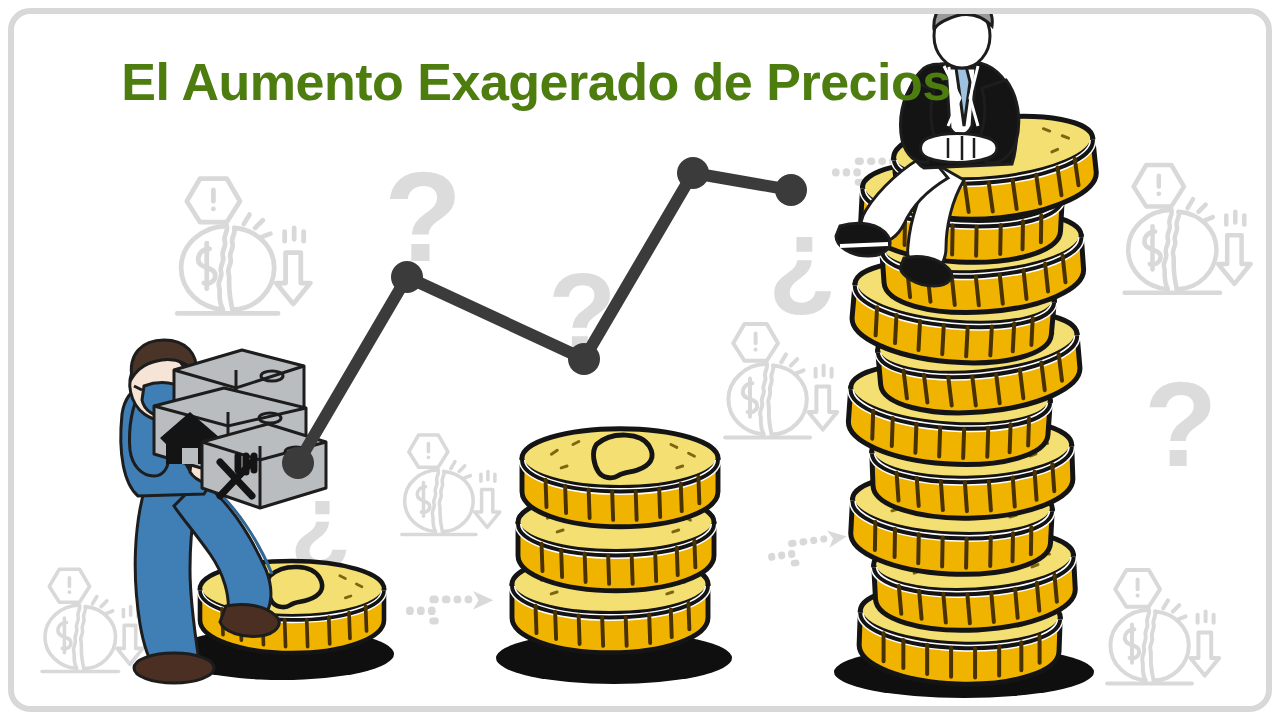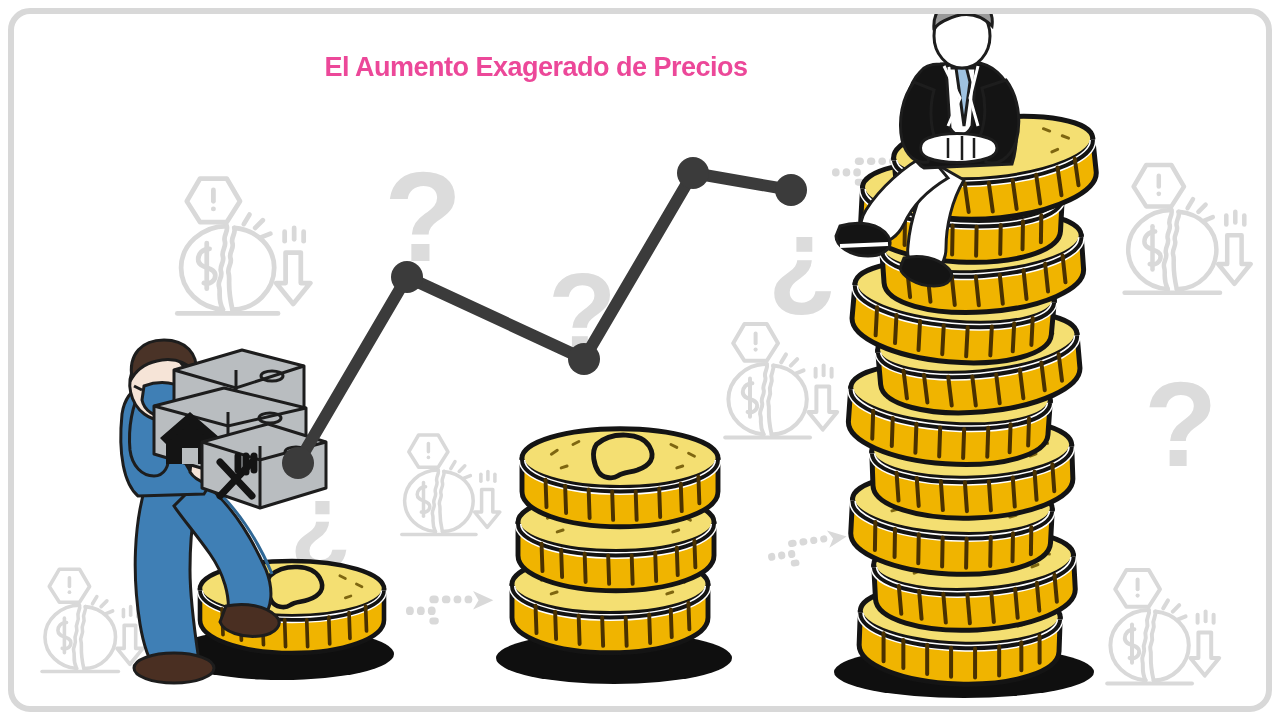--- a/index.html
+++ b/index.html
@@ -23,23 +23,23 @@
   svg.layer{position:absolute;left:0;top:0;width:1264px;height:704px;}
   
   #title{
     position:absolute;left:0;top:38px;width:1264px;text-align:center;
     pointer-events:none;
   }
   #title .t{
     display:inline-block;
     font-family:"Liberation Sans",sans-serif;
     font-weight:700;
-    font-size:27px;
+    font-size:52px;
     letter-spacing:-0.5px;
-    color:#ec4899;
+    color:#4d7c0f;
     transform:translateX(-110px);
   }
 </style>
 </head>
 <body>
 
 <div id="stage">
   <div id="frame">
     <div id="canvas">
 

